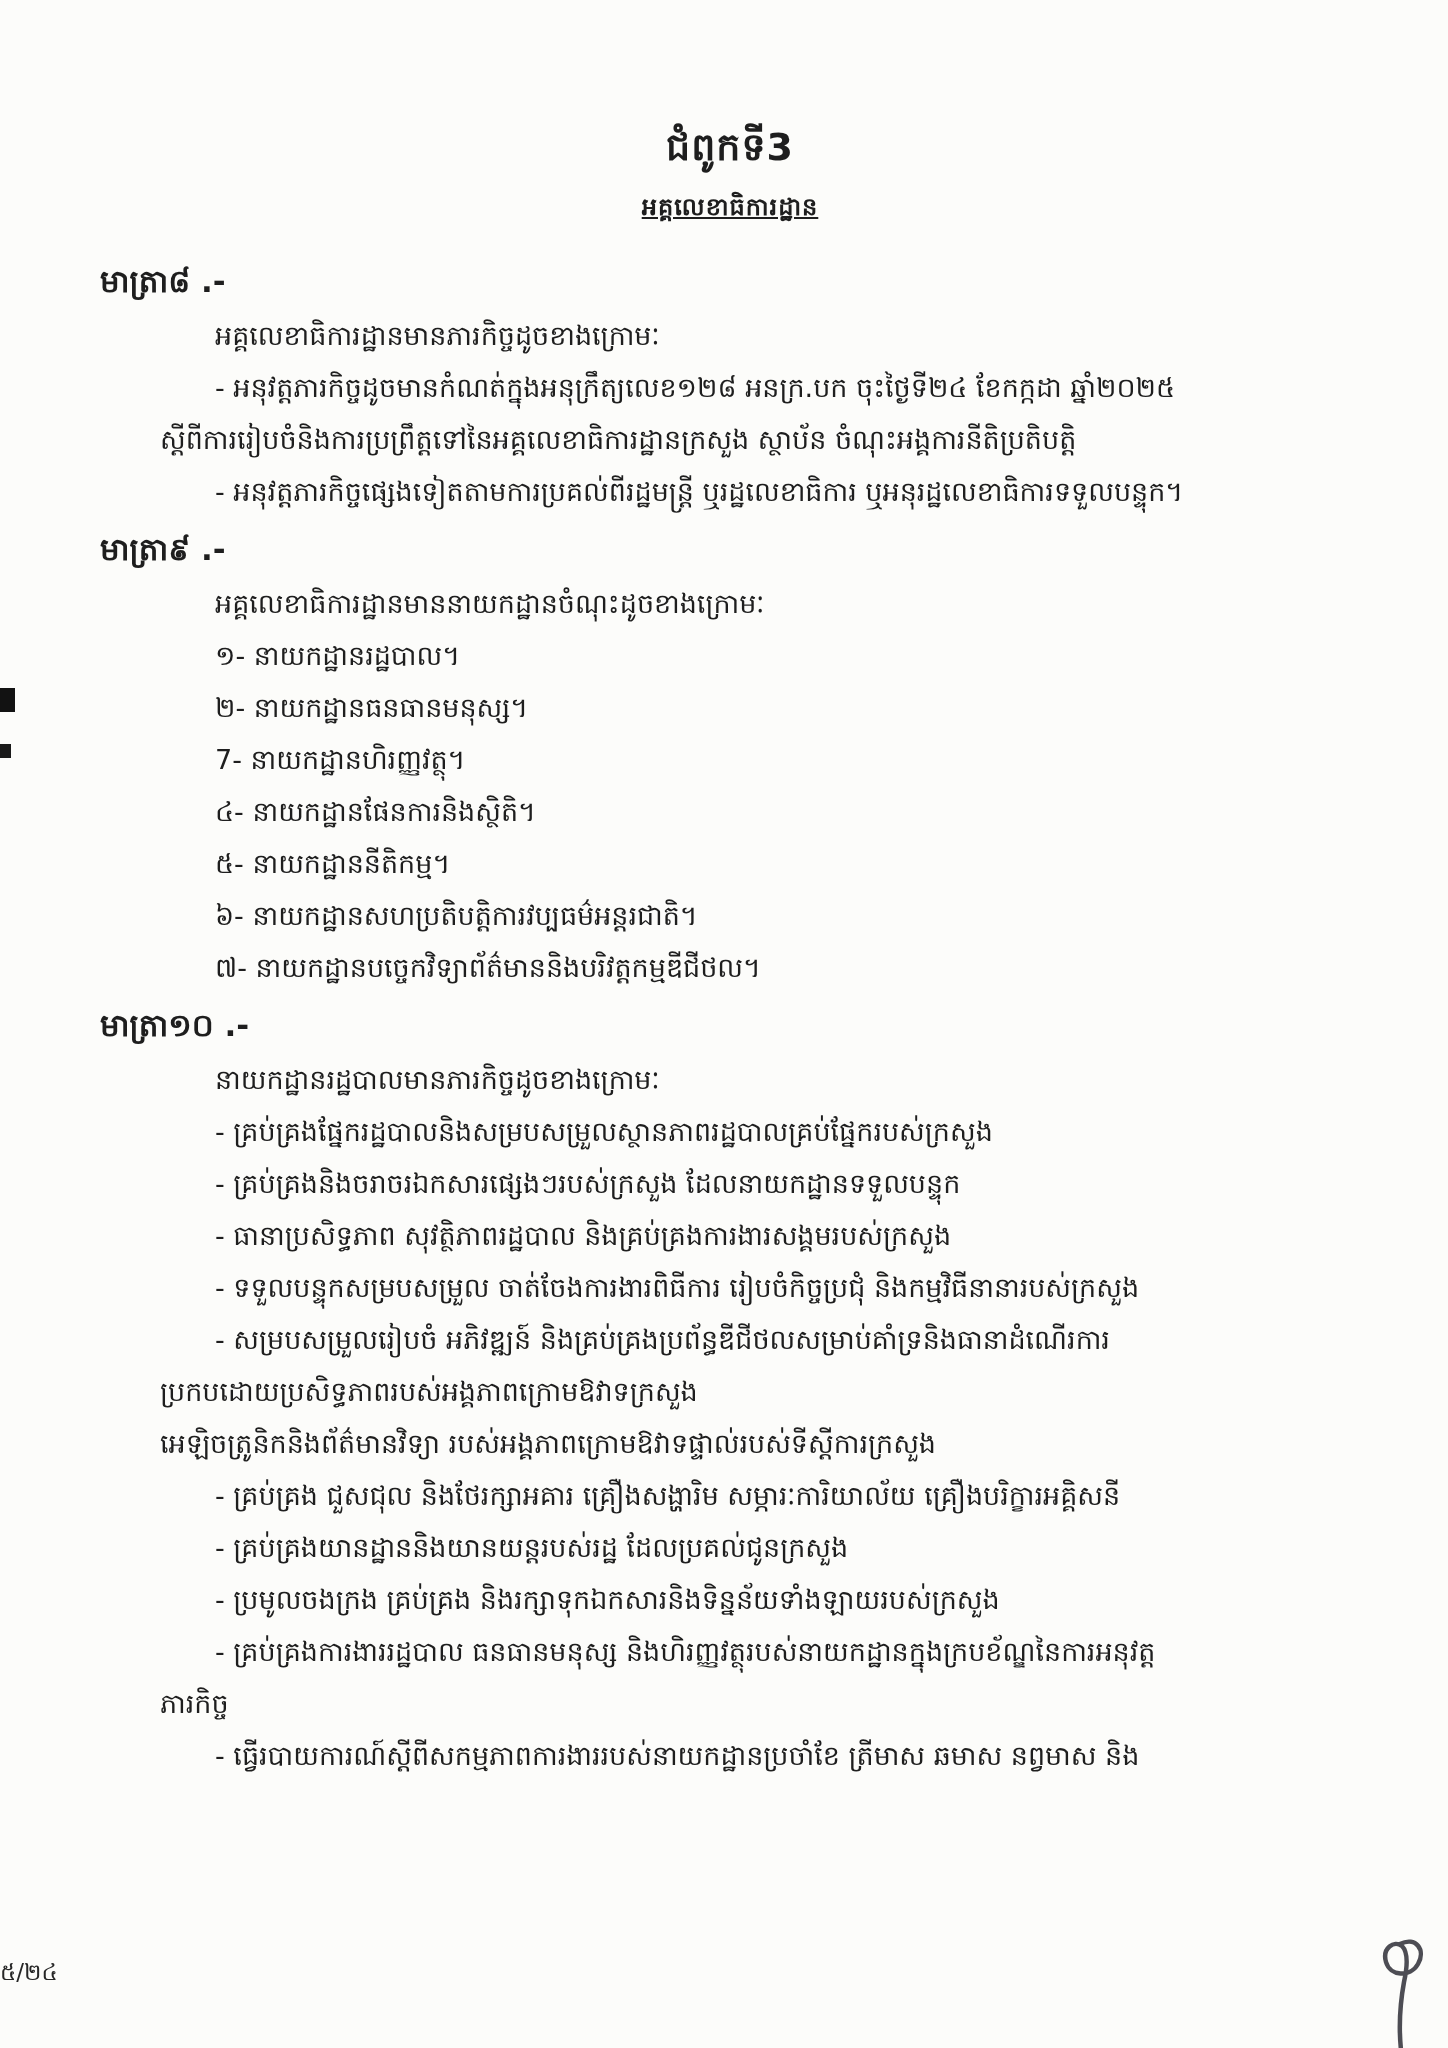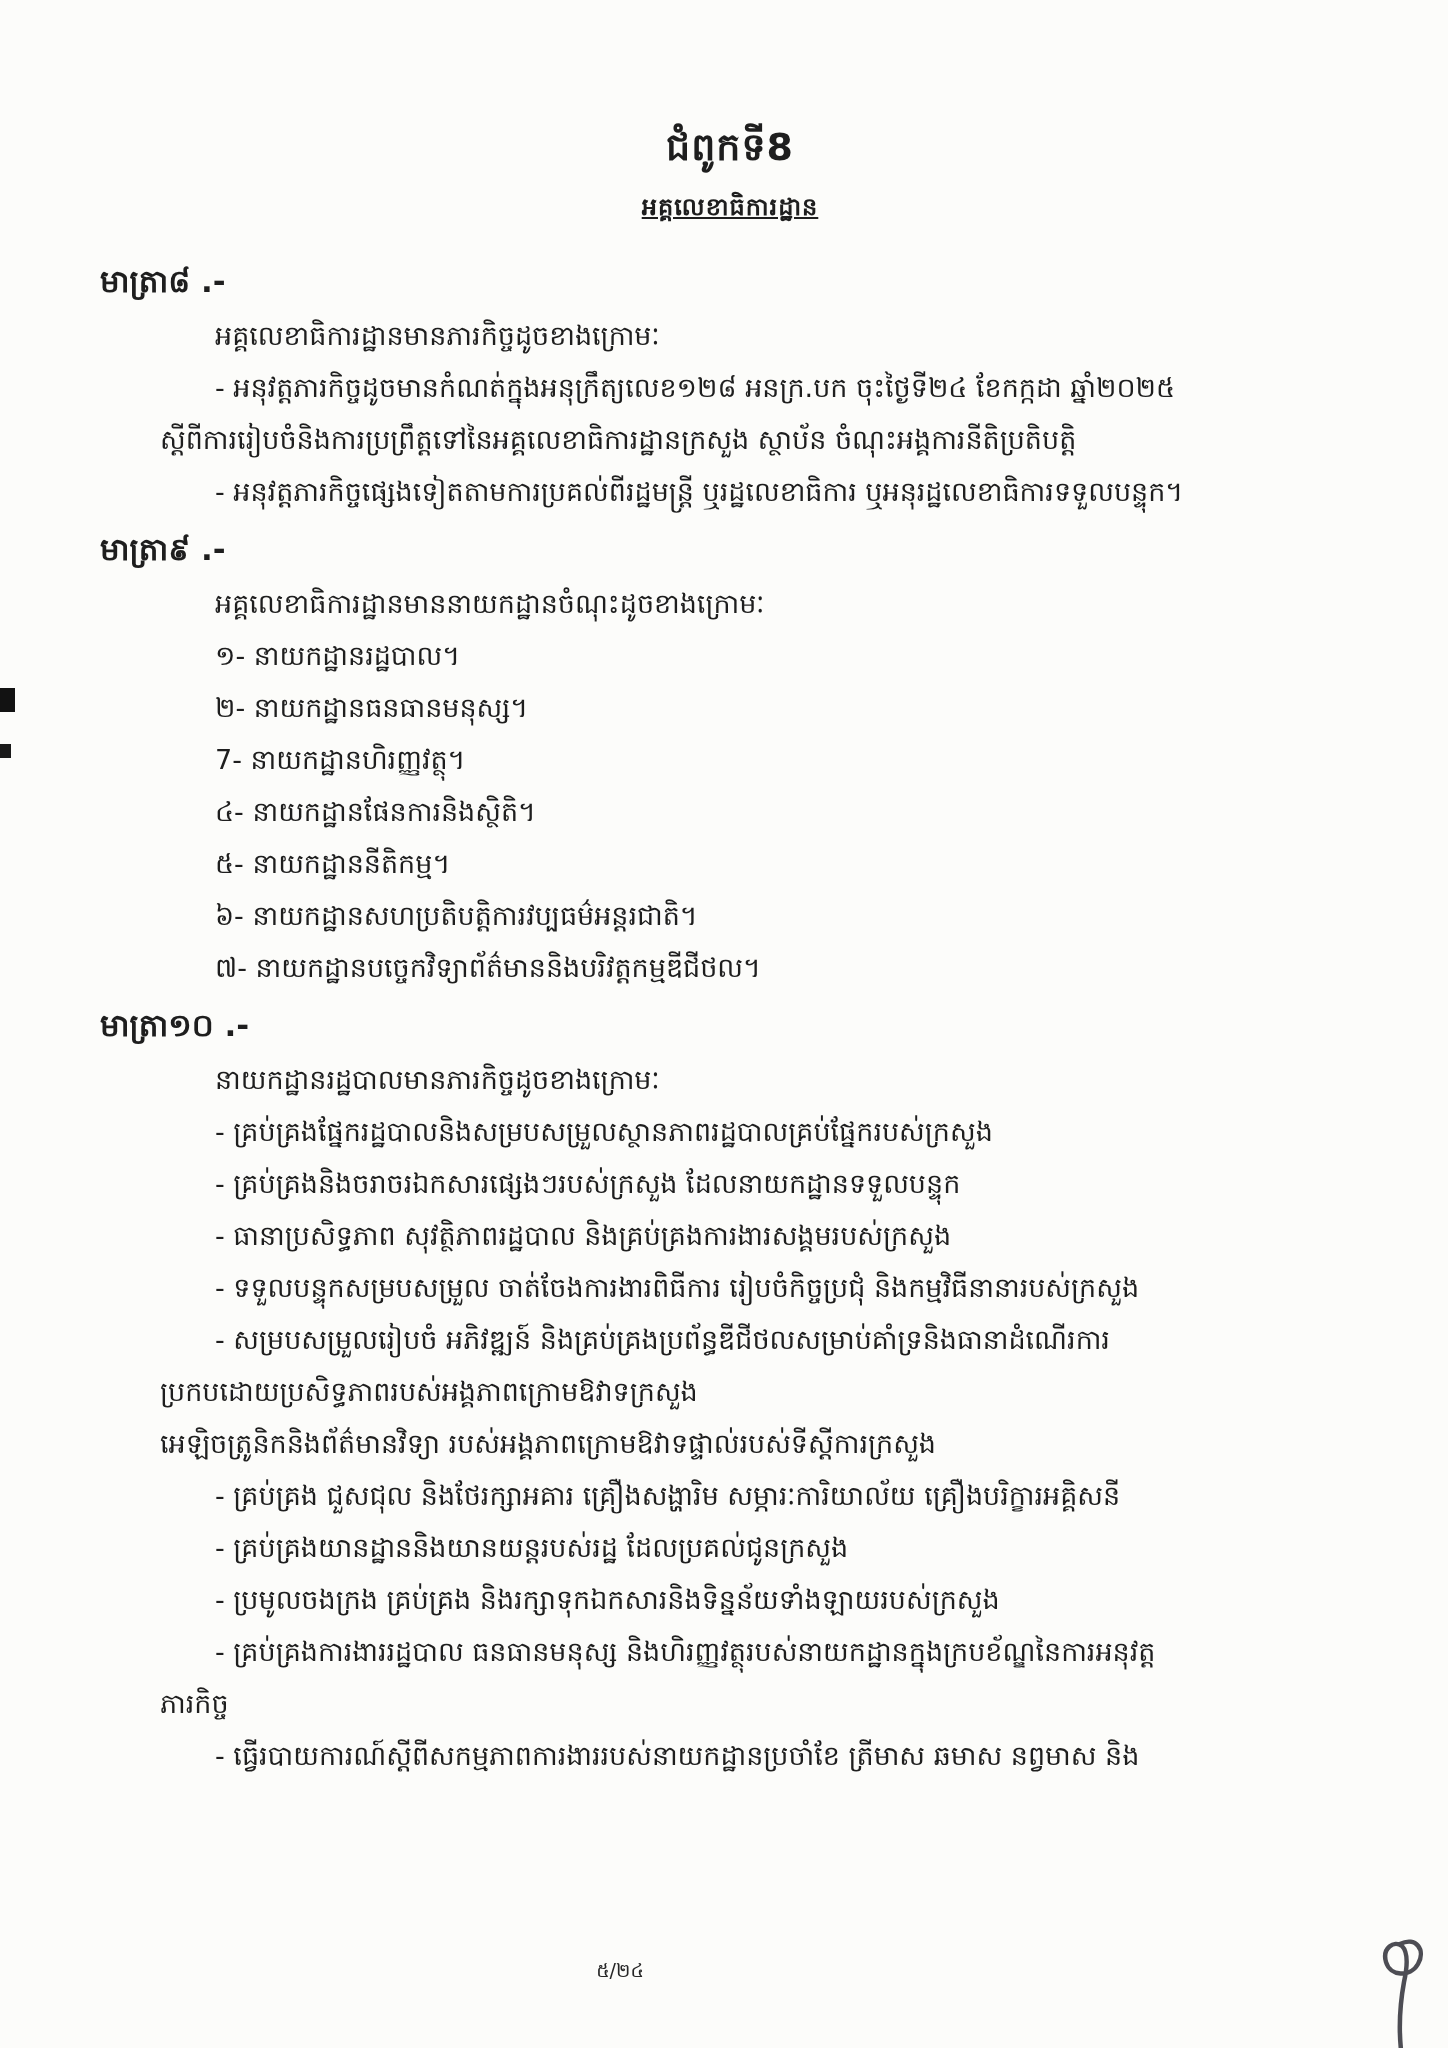--- a/index.html
+++ b/index.html
@@ -51,22 +51,21 @@
     line-height: 52px;
     white-space: nowrap;
   }
   .ln-a { padding-left: 115px; }   
   .ln-b { padding-left: 60px; }    
   .footer {
     position: absolute;
     left: 0;
     top: 1958px;
     width: 1240px;
-    text-align: center;
-    font-size: 19px;
+    font-size: 23px;
     color: #262626;
   }
   .handwriting {
     position: absolute;
     right: 14px;
     bottom: -12px;
     width: 80px;
     height: 130px;
   }
   .artifact-1 {
@@ -87,21 +86,21 @@
   }
 </style>
 </head>
 <body>
 
 <div class="page">
 
   <div class="content">
 
     <div class="title-block">
-      <div class="chapter-title">ជំពូកទី8</div>
+      <div class="chapter-title">ជំពូកទី3</div>
       <div class="chapter-subtitle">អគ្គលេខាធិការដ្ឋាន</div>
     </div>
 
     <div class="article-heading">មាត្រា៨ .-</div>
     <div class="line ln-a">អគ្គលេខាធិការដ្ឋានមានភារកិច្ចដូចខាងក្រោមៈ</div>
     <div class="line ln-a">- អនុវត្តភារកិច្ចដូចមានកំណត់ក្នុងអនុក្រឹត្យលេខ១២៨ អនក្រ.បក ចុះថ្ងៃទី២៤ ខែកក្កដា ឆ្នាំ២០២៥</div>
     <div class="line ln-b">ស្តីពីការរៀបចំនិងការប្រព្រឹត្តទៅនៃអគ្គលេខាធិការដ្ឋានក្រសួង ស្ថាប័ន ចំណុះអង្គការនីតិប្រតិបត្តិ</div>
     <div class="line ln-a">- អនុវត្តភារកិច្ចផ្សេងទៀតតាមការប្រគល់ពីរដ្ឋមន្ត្រី ឬរដ្ឋលេខាធិការ ឬអនុរដ្ឋលេខាធិការទទួលបន្ទុក។</div>
 
     <div class="article-heading">មាត្រា៩ .-</div>

